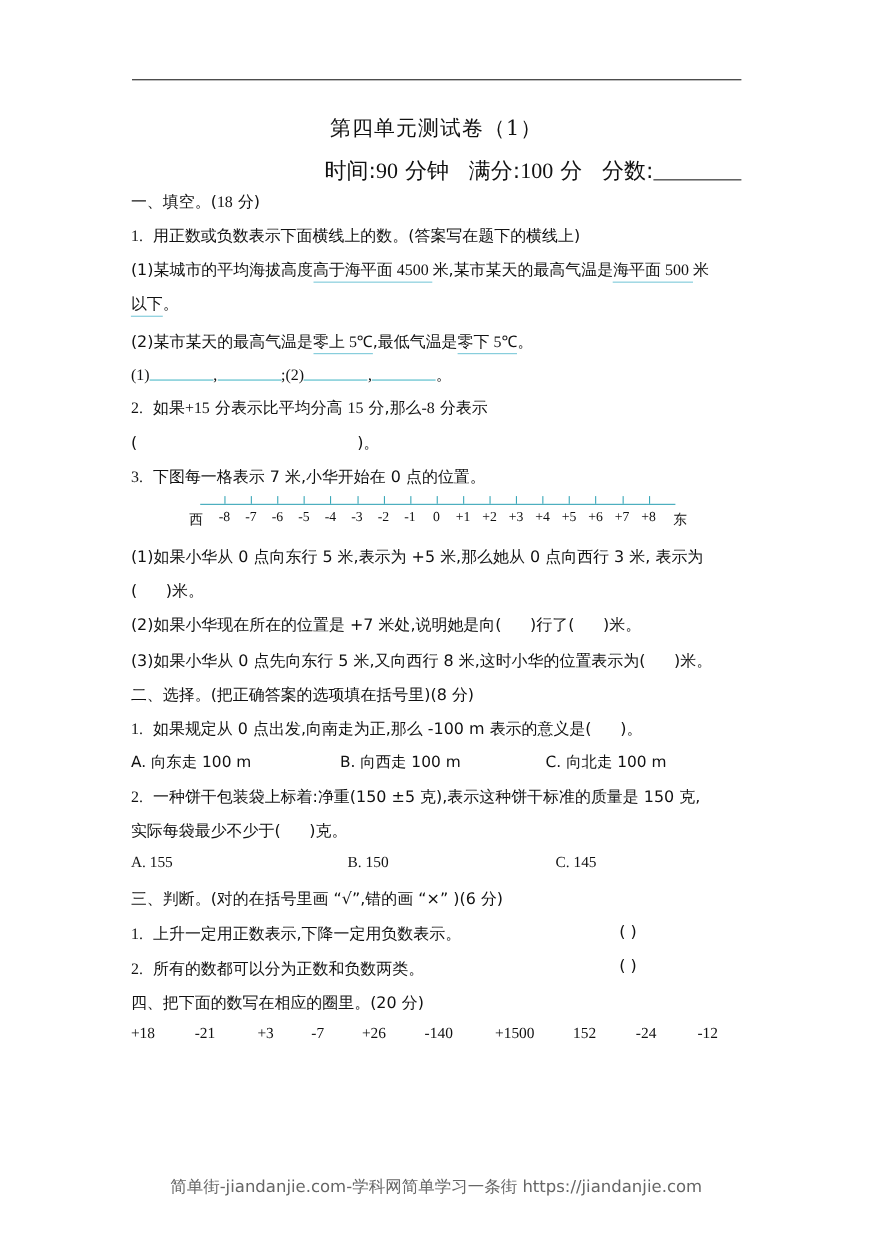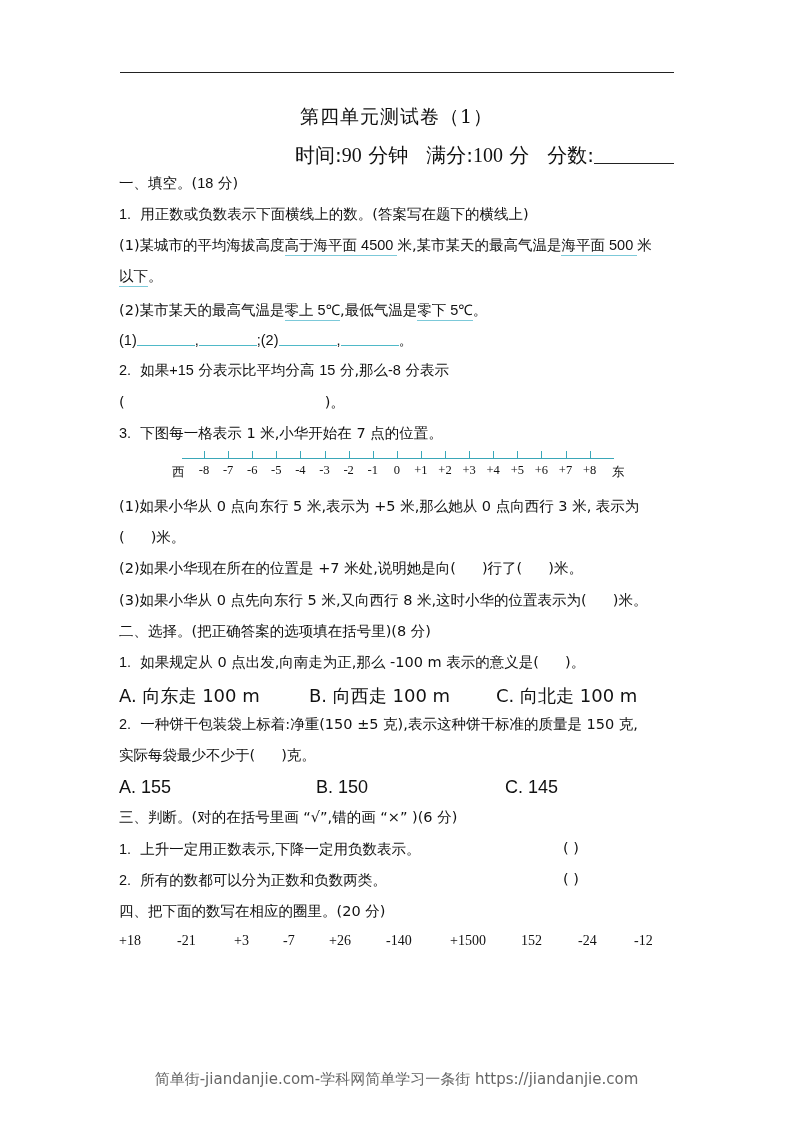--- a/index.html
+++ b/index.html
@@ -6,26 +6,26 @@
     body { width: 793px; height: 1122px; position: relative; overflow: hidden;
            font-family: "DejaVu Sans", "Liberation Sans", sans-serif; color: #111; }
     .top-rule { position: absolute; left: 120px; top: 72px; width: 554px; height: 0; border-top: 1px solid #222; }
     .title { position: absolute; left: 0; width: 793px; top: 104px; text-align: center;
              font-family: "DejaVu Serif", "Liberation Serif", serif; font-size: 19px; letter-spacing: 1px; }
     .meta { position: absolute; right: 119px; top: 142px; font-size: 20px; white-space: nowrap; }
     .meta .num { font-family: "Liberation Serif", serif; }
     .meta .gap { display: inline-block; width: 18px; }
     .score-line { display: inline-block; width: 80px; border-bottom: 1px solid #222; height: 14px; vertical-align: -2px; }
     .line { position: absolute; left: 119px; font-size: 14.5px; white-space: nowrap; }
-    .serif { font-family: Liberation Sans, sans-serif; }
+    .serif { font-family: Liberation Serif, serif; }
     .u { border-bottom: 1px solid #7cc9d9; padding-bottom: 2px; margin-top: 28px; }
     .blank { display: inline-block; width: 58px; border-bottom: 1px solid #4fb9c8; height: 12px; vertical-align: -1px; }
     .paren-gap-lg { display: inline-block; width: 200px; }
     .paren-gap { display: inline-block; width: 26px; }
-    .opt { position: absolute; font-size: 18px; white-space: nowrap; text-align: center; }
+    .opt { position: absolute; font-size: 14px; white-space: nowrap; text-align: center; }
     .judge-paren { position: absolute; font-size: 14.5px; }
     .numberline { position: absolute; left: 168px; top: 448px; width: 470px; height: 32px; }
     .nl-axis { position: absolute; left: 14px; top: 10px; width: 432px; height: 0; border-top: 1.5px solid #3aa7b8; }
     .nl-tick { position: absolute; top: 3px; width: 0; height: 7px; border-left: 1px solid #3aa7b8; }
     .nl-label { position: absolute; top: 15px; font-family: "Liberation Serif", serif; font-size: 12.5px; width: 24px; text-align: center; margin-left: -12px; }
     .nl-dir { position: absolute; top: 16px; font-size: 12.5px; }
     .numbers-row { position: absolute; left: 119px; top: 933px; font-family: "Liberation Serif", serif; font-size: 14px; }
     .numbers-row span { position: absolute; white-space: nowrap; }
     .footer { position: absolute; left: 0; width: 793px; top: 1070px; text-align: center; color: #666; font-size: 15px; }
   </style>
@@ -66,21 +66,21 @@
 
 <div class="line" style="top:361px">
   <span class="serif">2.</span>&nbsp;&nbsp;<span>如果</span><span class="serif">+15</span><span> 分表示比平均分高 </span><span class="serif">15</span><span> 分,那么</span><span class="serif">-8</span><span> 分表示</span>
 </div>
 
 <div class="line" style="top:393px">
   <span>(</span><span class="paren-gap-lg"></span><span>)。</span>
 </div>
 
 <div class="line" style="top:424px">
-  <span class="serif">3.</span>&nbsp;&nbsp;<span>下图每一格表示 1 米,小华开始在 7 点的位置。</span>
+  <span class="serif">3.</span>&nbsp;&nbsp;<span>下图每一格表示 7 米,小华开始在 0 点的位置。</span>
 </div>
 
 <div class="numberline">
   <div class="nl-axis"></div>
   <span class="nl-dir" style="left:4px">西</span>
   <span class="nl-dir" style="left:444px">东</span>
   <div id="nl-ticks">
       <div class="nl-tick" style="left: 36px;"></div>
       <span class="nl-label" style="left: 36px;">-8</span>
       <div class="nl-tick" style="left: 60.1px;"></div>

